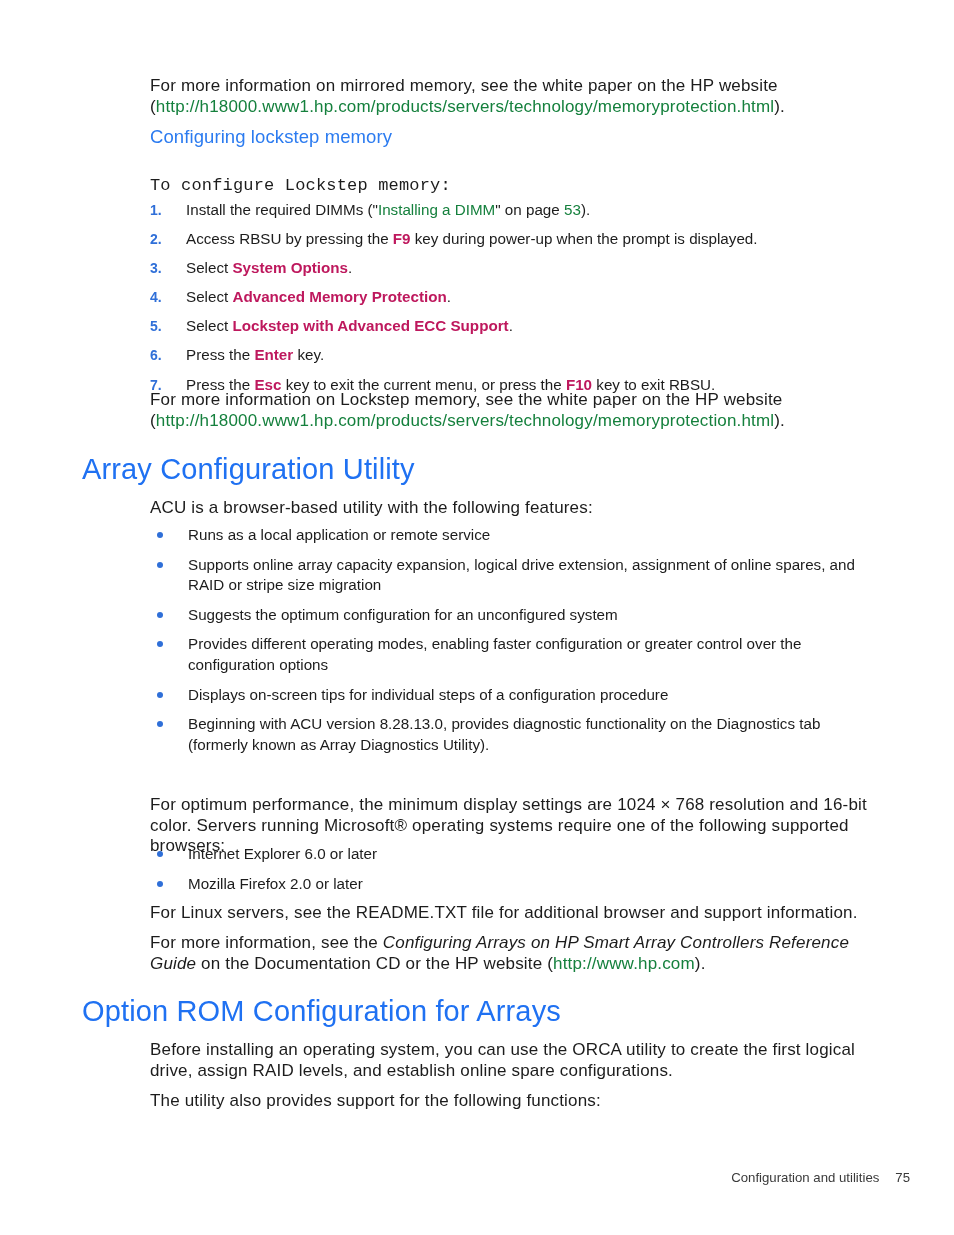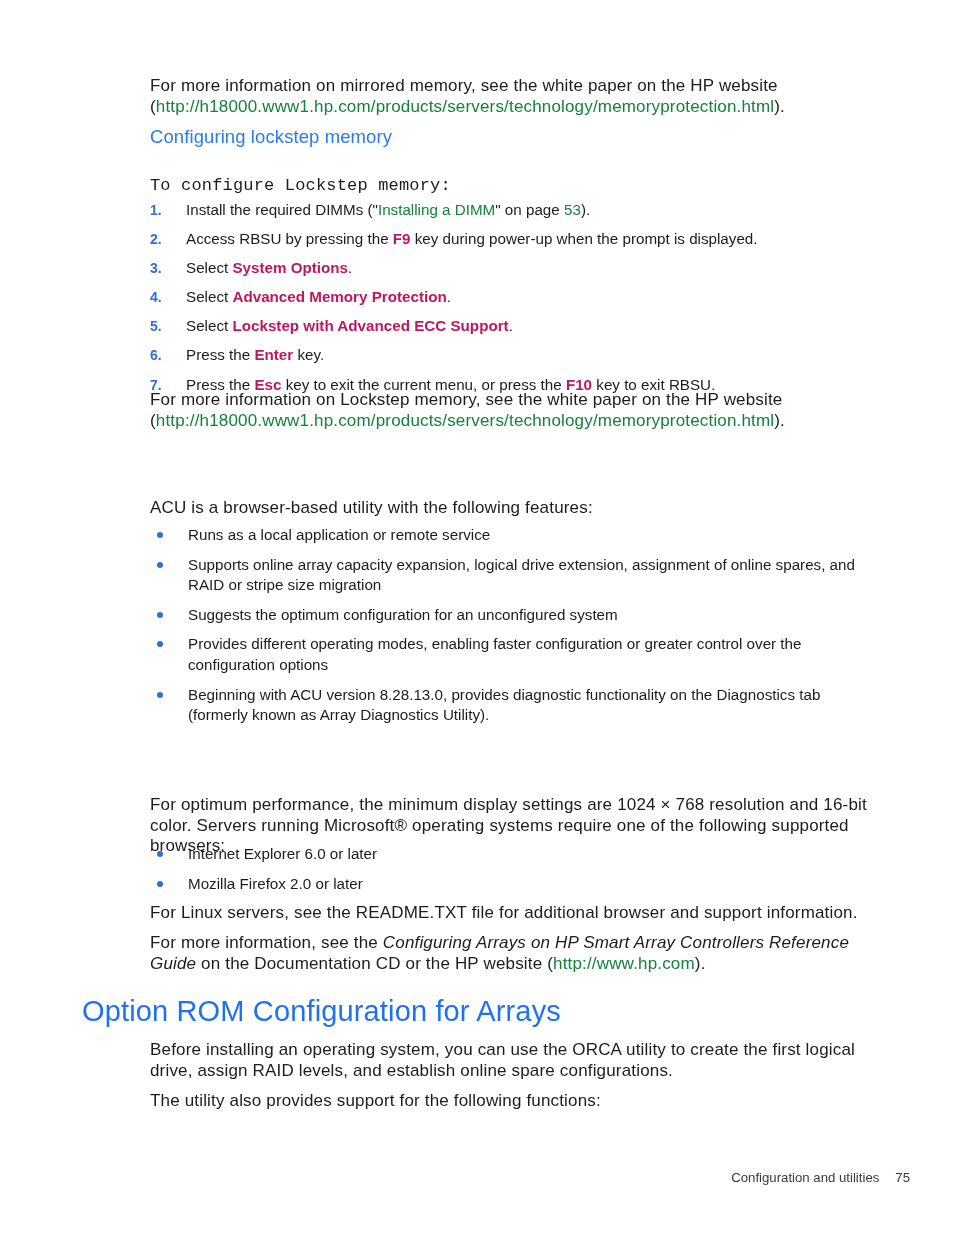--- a/index.html
+++ b/index.html
@@ -167,35 +167,39 @@
       <span class="num">7.</span><span>Press the </span><span class="bold">Esc</span><span> key to exit the current menu, or press the </span><span class="bold">F10</span><span> key to exit RBSU.</span>
     </div>
 
   </div>
 
   <div class="body-col para" style="top:390px;">
     <span>For more information on Lockstep memory, see the white paper on the HP website</span><br>
     <span>(</span><a class="link" href="#">http://h18000.www1.hp.com/products/servers/technology/memoryprotection.html</a><span>).</span>
   </div>
 
+  <h1 class="title h1-col" style="top:453px;">Array Configuration Utility</h1>
 
   <div class="body-col para" style="top:498px;">ACU is a browser-based utility with the following features:</div>
 
   <div class="bullist" style="top:525px;">
     <div class="bulitem">
       <span class="dot"></span><span>Runs as a local application or remote service</span>
     </div>
     <div class="bulitem">
       <span class="dot"></span><span>Supports online array capacity expansion, logical drive extension, assignment of online spares, and RAID or stripe size migration</span>
     </div>
     <div class="bulitem">
       <span class="dot"></span><span>Suggests the optimum configuration for an unconfigured system</span>
     </div>
     <div class="bulitem">
       <span class="dot"></span><span>Provides different operating modes, enabling faster configuration or greater control over the configuration options</span>
+    </div>
+    <div class="bulitem">
+      <span class="dot"></span><span>Displays on-screen tips for individual steps of a configuration procedure</span>
     </div>
     <div class="bulitem">
       <span class="dot"></span><span>Beginning with ACU version 8.28.13.0, provides diagnostic functionality on the Diagnostics tab (formerly known as Array Diagnostics Utility).</span>
     </div>
   </div>
 
   <div class="body-col para" style="top:795px; width:726px;">For optimum performance, the minimum display settings are 1024 × 768 resolution and 16-bit color. Servers running Microsoft® operating systems require one of the following supported browsers:</div>
 
   <div class="bullist" style="top:844px;">
     <div class="bulitem">

